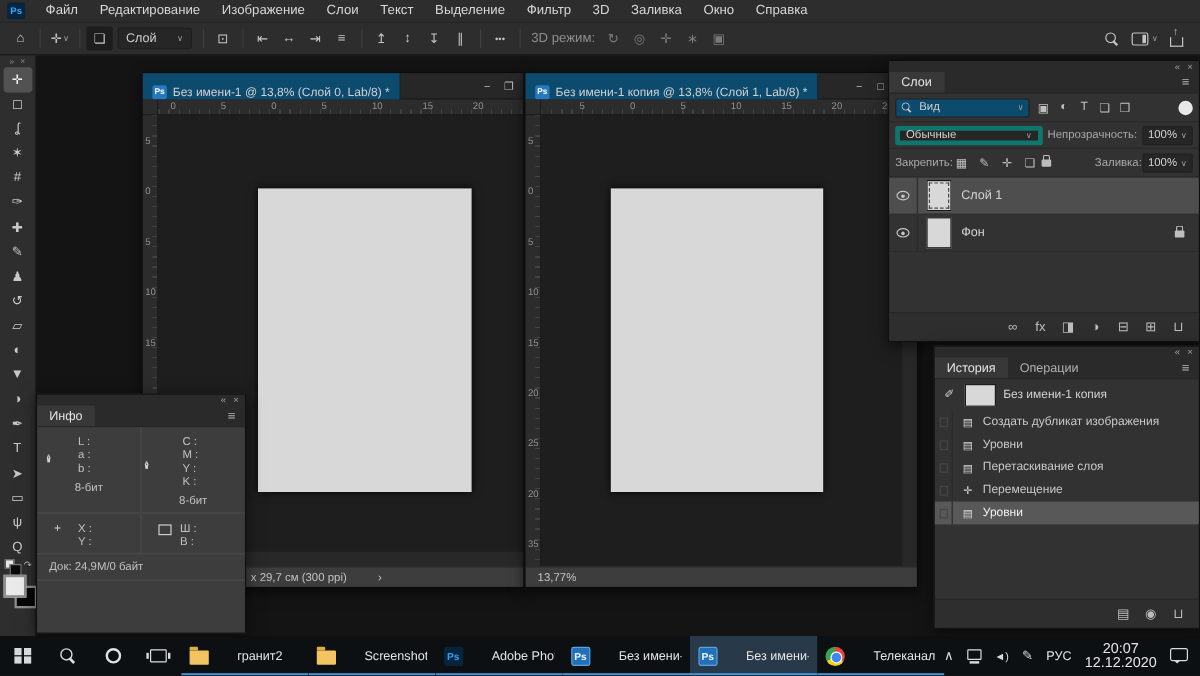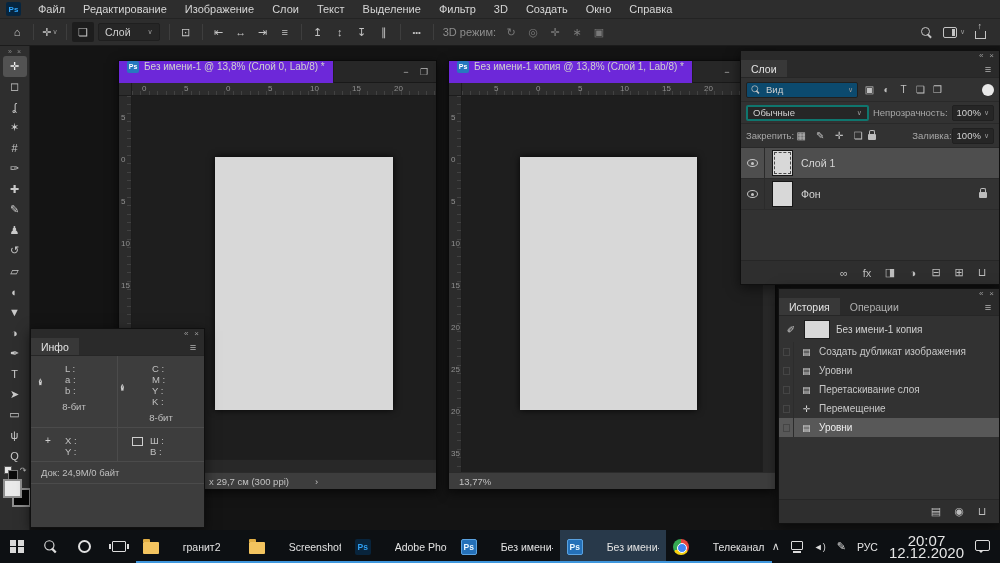--- a/index.html
+++ b/index.html
@@ -35,21 +35,21 @@
 .minisw{position:absolute;left:4px;top:0;width:8px;height:8px;background:#e6e6e6;border:1px solid #555}
 .minisw::after{content:"";position:absolute;left:3px;top:3px;width:8px;height:8px;background:#0a0a0a;border:1px solid #777}
 .swaparrow{position:absolute;right:3px;top:0;font-size:8px;color:#bbb}
 .fgsw{position:absolute;left:3px;top:13px;width:19px;height:19px;background:#eaeaea;border:2px solid #8e8e8e;z-index:2}
 .bgsw{position:absolute;left:12px;top:22px;width:19px;height:19px;background:#060606;border:2px solid #8e8e8e;z-index:1}
 
 #workspace{position:absolute;left:30px;top:46px;right:0;bottom:33px;background:#141414}
 
 .docwin{position:absolute;background:#1e1e1e;border:1px solid #0b0b0b;box-shadow:0 3px 10px rgba(0,0,0,.6)}
 .dw-tabbar{height:22px;background:#272727;display:flex;align-items:center;border-bottom:1px solid #191919}
-.dw-tab{height:22px;background:#6d28d9;display:flex;align-items:flex-start;gap:5px;padding:0 8px;font-size:10px;color:#cfcfcf;border-right:1px solid #1e1e1e;white-space:nowrap;overflow:hidden}
+.dw-tab{height:22px;background:#0c4a6e;display:flex;align-items:flex-end;gap:5px;padding:0 8px;font-size:10px;color:#cfcfcf;border-right:1px solid #1e1e1e;white-space:nowrap;overflow:hidden}
 .dwps{width:12px;height:12px;background:#2678bf;color:#fff;font-size:7px;font-weight:bold;display:flex;align-items:center;justify-content:center;border-radius:2px;flex-shrink:0}
 .dw-ctrl{margin-left:auto;display:flex;gap:2px;padding-right:4px}
 .dw-btn{width:16px;height:15px;display:flex;align-items:center;justify-content:center;font-size:9px;color:#bdbdbd}
 .dw-hruler{position:absolute;left:13px;right:0;top:22px;height:13px;background:#2c2c2c;border-bottom:1px solid #1c1c1c;overflow:hidden;display:flex;background-image:repeating-linear-gradient(90deg,rgba(255,255,255,.10) 0 1px,transparent 1px 8.4px);background-size:100% 4px;background-position:left bottom;background-repeat:no-repeat}
 .hlab{width:42px;font-size:8px;color:#909090;padding-left:2px;flex-shrink:0;line-height:11px}
 .dw-corner{position:absolute;left:0;top:22px;width:13px;height:13px;background:#2c2c2c;border-right:1px solid #1c1c1c;border-bottom:1px solid #1c1c1c}
 .dw-vruler{position:absolute;left:0;top:35px;width:13px;bottom:17px;background:#2c2c2c;border-right:1px solid #1c1c1c;overflow:hidden;display:flex;flex-direction:column;padding-top:18px;background-image:repeating-linear-gradient(180deg,rgba(255,255,255,.10) 0 1px,transparent 1px 8.4px);background-size:4px 100%;background-position:right top;background-repeat:no-repeat}
 .vlab{height:42px;width:9px;margin-left:2px;font-size:8px;color:#909090;line-height:7px;word-break:break-all;flex-shrink:0}
 .dw-content{position:absolute;left:13px;top:35px;right:0;bottom:17px;background:#1e1e1e;overflow:hidden}
 .canvas{position:absolute;background:#d8d8d8;box-shadow:0 0 7px rgba(0,0,0,.85)}
@@ -68,21 +68,21 @@
 .pb-ico{min-width:14px;text-align:center}
 .caret{font-size:7px;color:#9a9a9a}
 
 #layerspanel{left:740px;top:50px;width:260px;height:235px;z-index:20;display:flex;flex-direction:column}
 .l-filter{height:24px;display:flex;align-items:center;gap:3px;padding:0 5px;border-bottom:1px solid #292929}
 .lf-box{height:16px;width:112px;background:#0c4a6e;border:1px solid #202020;border-radius:2px;display:flex;align-items:center;gap:4px;padding:0 4px;font-size:9.5px;color:#cfcfcf}
 .lf-box .mag{transform:scale(.75);margin-left:-2px}
 .lf-ico{width:17px;height:16px;display:flex;align-items:center;justify-content:center;font-size:10px;color:#c0c0c0}
 .lf-toggle{margin-left:auto;width:12px;height:12px;border-radius:50%;background:#e9e9e9}
 .l-blend{height:22px;display:flex;align-items:center;gap:4px;padding:0 5px;border-bottom:1px solid #292929}
-.sel{height:16px;background:#262626;border:2px solid #0f766e;border-radius:2px;display:flex;align-items:center;padding:0 5px;font-size:9.5px;color:#d2d2d2}
+.sel{height:16px;background:#262626;border:4px solid #0f766e;border-radius:2px;display:flex;align-items:center;padding:0 5px;font-size:9.5px;color:#d2d2d2}
 .sel .caret{margin-left:auto}
 .lbl{font-size:9.5px;color:#a8a8a8;white-space:nowrap}
 .valbox{height:16px;background:#262626;border:1px solid #202020;border-radius:2px;padding:0 4px;display:flex;align-items:center;gap:3px;font-size:9.5px;color:#d2d2d2}
 .l-lock{height:24px;display:flex;align-items:center;gap:0;padding:0 5px;border-bottom:1px solid #292929}
 .lk-ico{width:14px;text-align:center;font-size:10px;color:#c0c0c0}
 .layer-row{height:31px;display:flex;align-items:center;border-bottom:1px solid #2b2b2b;font-size:10.5px;color:#d5d5d5}
 .layer-row.selected{background:#4e4e4e}
 .lr-eyebox{width:24px;height:100%;display:flex;align-items:center;justify-content:center;border-right:1px solid #2b2b2b}
 .eye{width:11px;height:8px;border:1px solid #c6c6c6;border-radius:50%;position:relative}
 .eye::after{content:"";position:absolute;left:3px;right:3px;top:1.5px;bottom:1.5px;background:#c6c6c6;border-radius:50%}
@@ -134,39 +134,39 @@
 .tb-ico.ps{background:#08243c;color:#2f9ff2}
 .tb-ico.psdoc{background:#2470b8;color:#eaf6ff;border:1px solid #5aa2e0}
 .tb-ico.chrome{border-radius:50%;background:conic-gradient(#e8453c 0 120deg,#f7d10f 120deg 240deg,#34a853 240deg 360deg);position:relative}
 .tb-ico.chrome::after{content:"";position:absolute;left:4px;top:4px;width:8px;height:8px;background:#4285f4;border:1.5px solid #fff;border-radius:50%}
 .tb-label{font-size:10.5px;color:#e2e2e2;white-space:nowrap;overflow:hidden}
 .tb-tray{margin-left:auto;display:flex;align-items:center;gap:11px;padding-right:10px;font-size:10px}
 .netico{width:12px;height:9px;border:1.5px solid #dcdcdc;border-radius:1px;position:relative;margin-bottom:3px}
 .netico::after{content:"";position:absolute;left:1px;right:1px;bottom:-4px;height:1.5px;background:#dcdcdc}
 .noteico{width:15px;height:11px;border:1.5px solid #dcdcdc;border-radius:2px;position:relative;margin-bottom:2px}
 .noteico::after{content:"";position:absolute;bottom:-6px;left:2px;border:3px solid transparent;border-top-color:#dcdcdc}
-.tb-clock{text-align:center;font-size:15px;line-height:11.5px}
+.tb-clock{text-align:center;font-size:12px;line-height:11.5px}
 .trayico{font-size:11px;color:#dcdcdc}
 </style>
 </head>
 <body>
 
 <div id="menubar">
   <span class="ps-logo">Ps</span>
   <span style="display:flex">
 
   <span class="menu-item">Файл</span>
       <span class="menu-item">Редактирование</span>
       <span class="menu-item">Изображение</span>
       <span class="menu-item">Слои</span>
       <span class="menu-item">Текст</span>
       <span class="menu-item">Выделение</span>
       <span class="menu-item">Фильтр</span>
       <span class="menu-item">3D</span>
-      <span class="menu-item">Создать</span>
+      <span class="menu-item">Заливка</span>
       <span class="menu-item">Окно</span>
       <span class="menu-item">Справка</span>
     </span>
 </div>
 
 <div id="optionsbar">
   <span class="ob-ico">⌂</span>
   <span class="ob-sep"></span>
   <span class="ob-ico">
       <span>✛</span>
@@ -331,21 +331,21 @@
   <div class="dw-content">
     <div class="canvas" style="left:83px;top:61px;width:178px;height:253px"></div>
   </div>
   <div class="dw-hscroll"></div>
   <div class="dw-status" style="padding-left:90px">
     <span>x 29,7 см (300 ppi)</span>
     <span>›</span>
   </div>
 </div>
 
-<div class="docwin" style="left:448px;top:60px;width:328px;height:430px;z-index:6">
+<div class="docwin" style="left:437px;top:60px;width:328px;height:430px;z-index:6">
   <div class="dw-tabbar">
     <div class="dw-tab" style="max-width:262px">
       <span class="dwps">Ps</span>
       <span>Без имени-1 копия @ 13,8% (Слой 1, Lab/8) *</span>
     </div>
     <div class="dw-ctrl">
 
     <span class="dw-btn">−</span>
         <span class="dw-btn">□</span>
         <span class="dw-btn">×</span>

